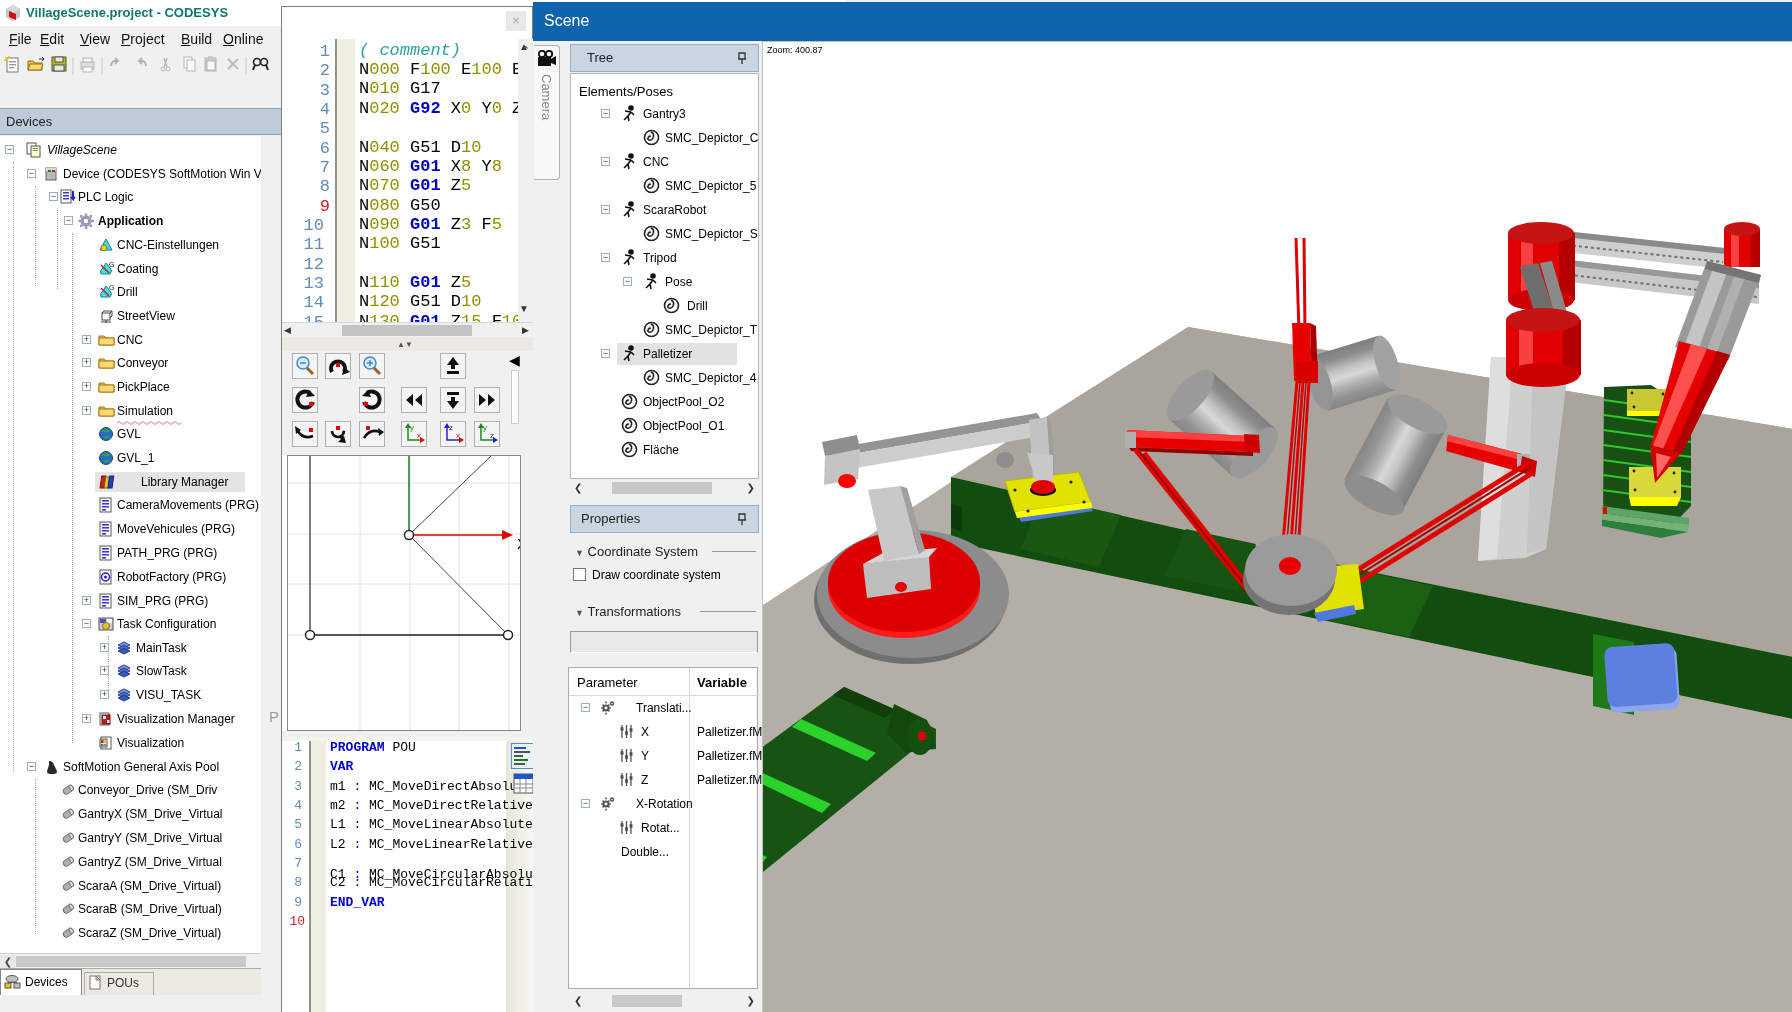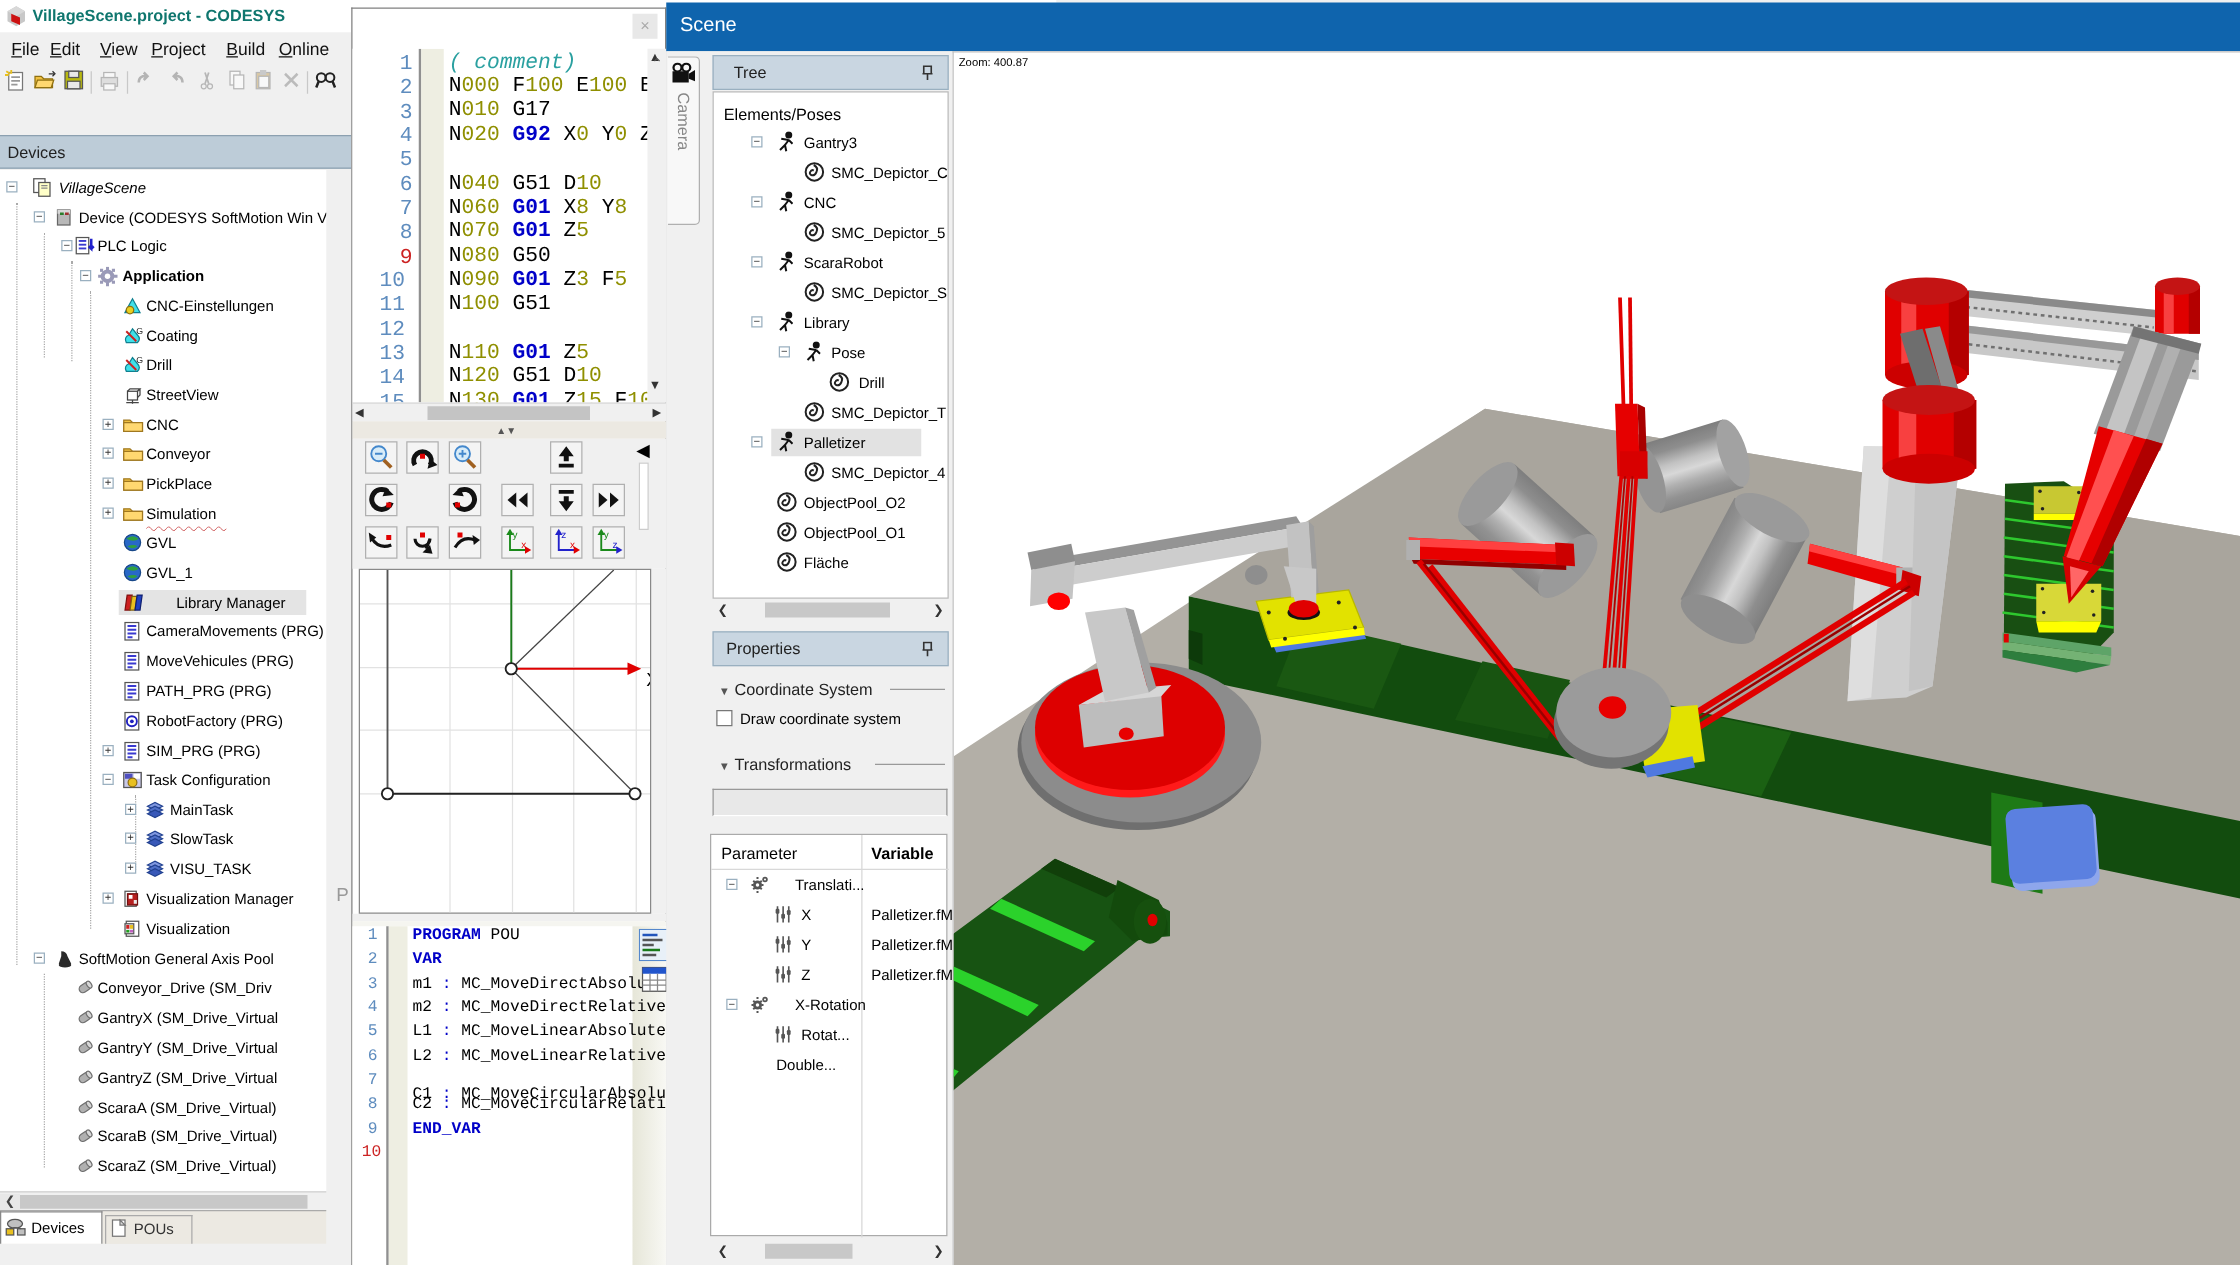--- a/index.html
+++ b/index.html
@@ -767,21 +767,21 @@
           <span class="lbl" style="left:94px">SMC_Depictor_S</span>
         </div>
       <div class="trow" style="top:172px;width:186px">
           <div class="exp" style="left:30px;top:7px">−</div>
           <span style="position:absolute;left:50px;top:3px"><svg width="16" height="17" viewBox="0 0 16 17">
               <g stroke="#111" stroke-width="1.6" fill="none">
                 <circle cx="10" cy="3" r="2" fill="#111"></circle>
                 <path d="M4,6 l6,1 M10,7 l-3,4 l1,5 M7,11 l-4,4 M10,7 l3,3"></path>
               </g>
             </svg></span>
-          <span class="lbl" style="left:72px">Library</span>
+          <span class="lbl" style="left:72px">Tripod</span>
         </div>
       <div class="trow" style="top:196px;width:186px">
           <div class="exp" style="left:52px;top:7px">−</div>
           <span style="position:absolute;left:72px;top:3px"><svg width="16" height="17" viewBox="0 0 16 17">
               <g stroke="#111" stroke-width="1.6" fill="none">
                 <circle cx="10" cy="3" r="2" fill="#111"></circle>
                 <path d="M4,6 l6,1 M10,7 l-3,4 l1,5 M7,11 l-4,4 M10,7 l3,3"></path>
               </g>
             </svg></span>
           <span class="lbl" style="left:94px">Pose</span>

